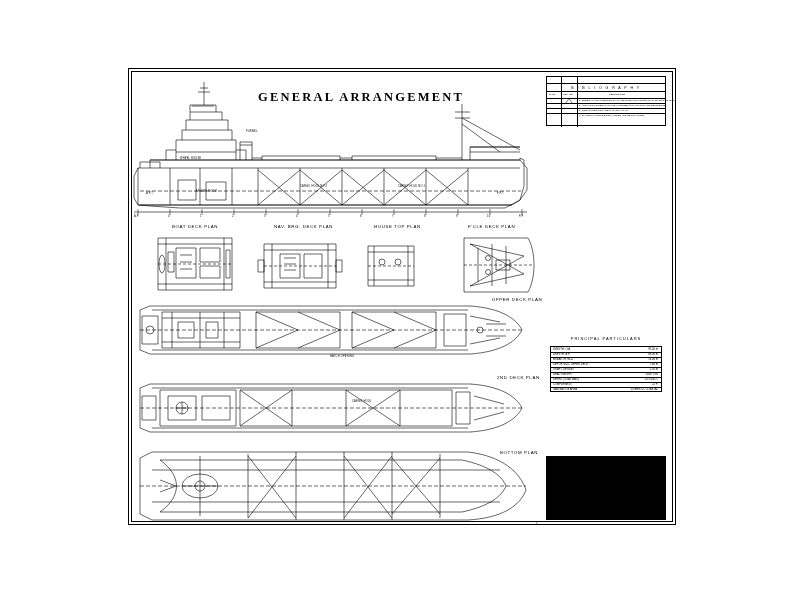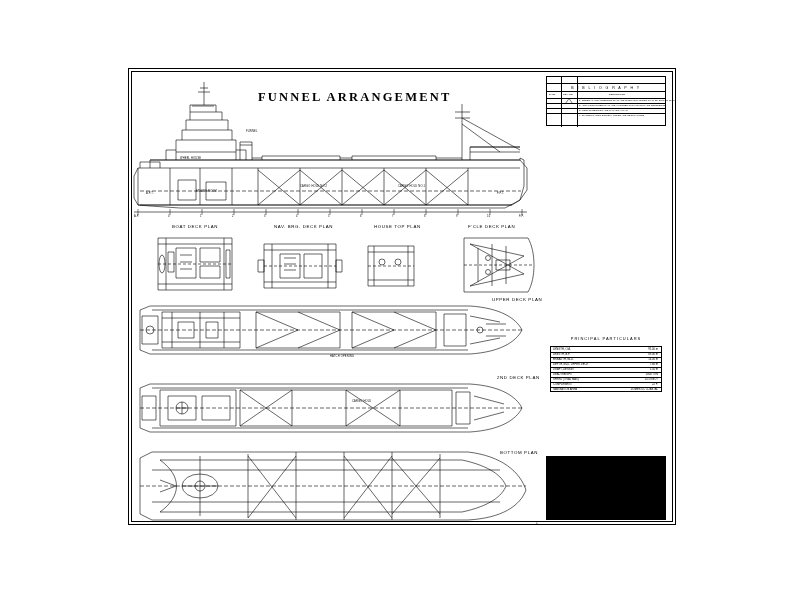--- a/index.html
+++ b/index.html
@@ -34,21 +34,21 @@
   svg.draw{position:absolute;left:0;top:0;width:800px;height:600px;pointer-events:none;}
 </style>
 </head>
 <body>
 
 <div class="sheet">
 
   <div class="frame"></div>
   <div class="innerline"></div>
 
-  <div class="title" style="left:258px;top:90px;">FUNNEL ARRANGEMENT</div>
+  <div class="title" style="left:258px;top:90px;">GENERAL ARRANGEMENT</div>
 
   <div class="bib">
     <div class="hdr">B I B L I O G R A P H Y</div>
     <div class="row" style="top:6px;"></div>
     <div class="row" style="top:14px;"></div>
     <div class="row" style="top:21px;"></div>
     <div class="row" style="top:26px;"></div>
     <div class="row" style="top:31px;"></div>
     <div class="row" style="top:36px;"></div>
     <div class="col" style="left:14px;height:50px;"></div>

